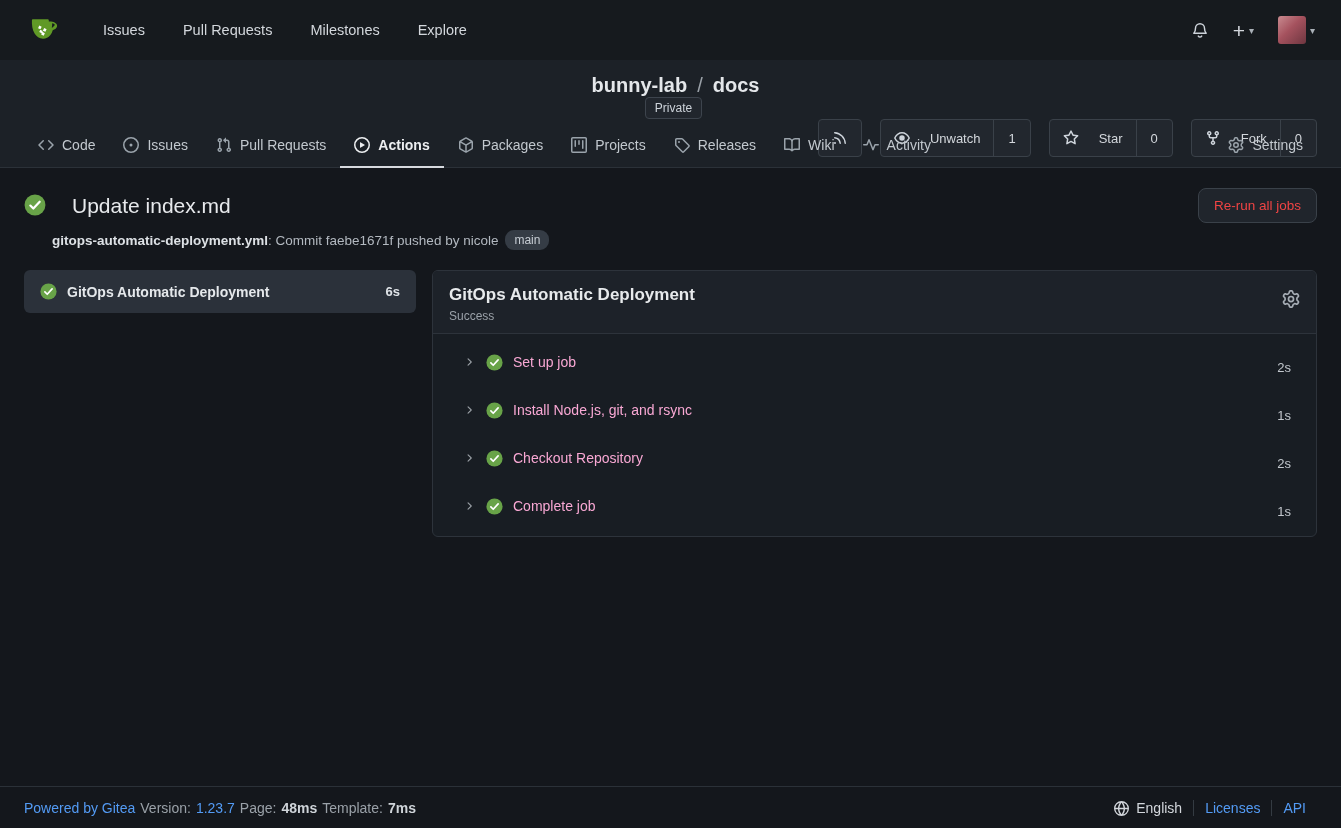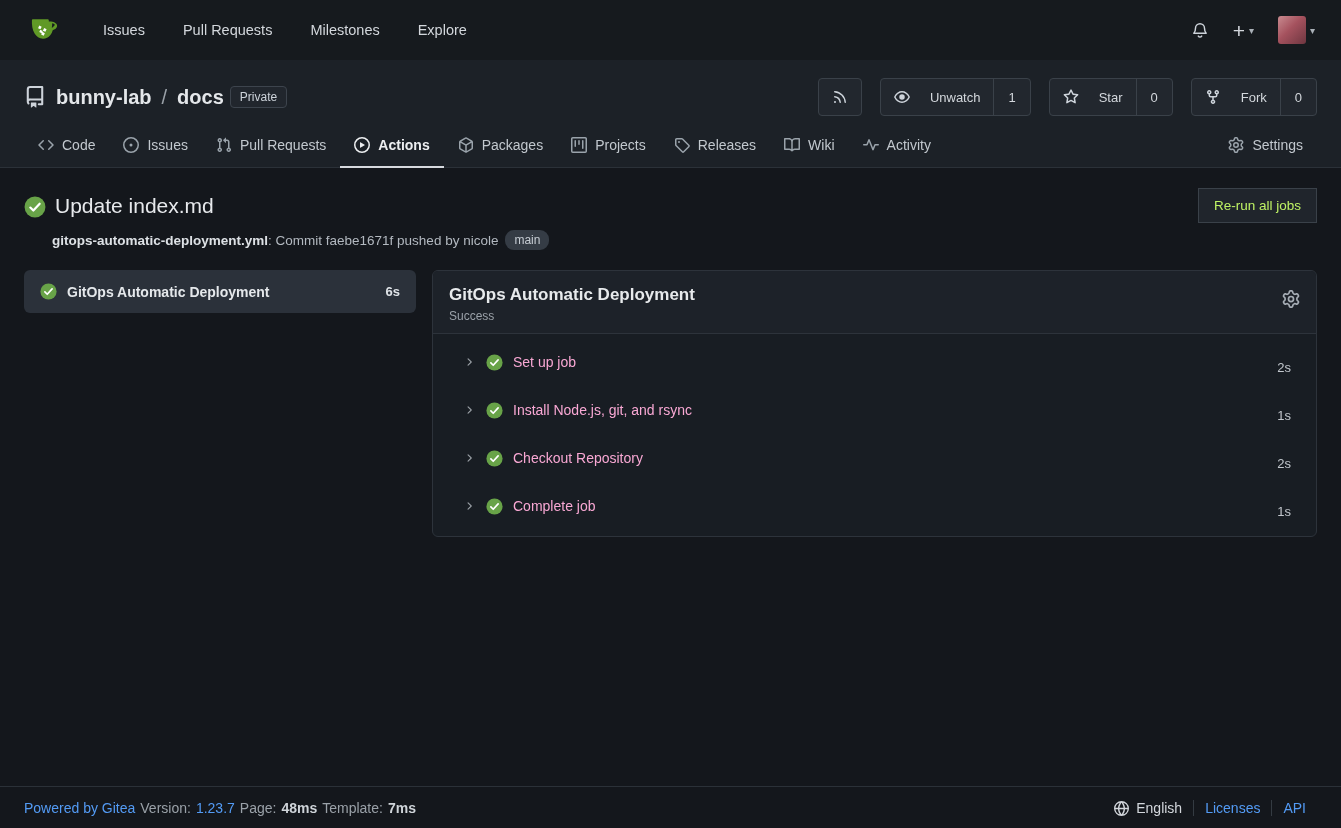--- a/index.html
+++ b/index.html
@@ -20,44 +20,44 @@
   .nav-link { padding: 0 19px; font-size: 14.5px; color: #d3d7dc; cursor: pointer; line-height: 60px; }
   .nav-spacer { flex: 1; }
   .nav-right { display: flex; align-items: center; gap: 24px; }
   .nav-icon-btn { cursor: pointer; color: #ccd2d9; display: flex; align-items: center; gap: 4px; }
   .plus { font-size: 21px; line-height: 1; color: #d3d7dc; }
   .caret { font-size: 10px; color: #aab1b8; }
   .avatar { width: 28px; height: 28px; border-radius: 3px; background: linear-gradient(135deg,#c98b90 0%,#a5525e 45%,#6e3640 100%); }
 
   
   .repo-section { background: #1c2127; padding: 14px 24px 0; flex-shrink: 0; }
-  .repo-row { display: flex; align-items: center; height: 46px; }
+  .repo-row { display: flex; align-items: center; height: 46px; flex-direction: column; }
   .repo-title { display: flex; align-items: center; gap: 10px; font-size: 20px; color: #e4e7ea; }
   .repo-name-part { cursor: pointer; font-weight: 600; }
   .repo-sep { color: #9aa1a8; font-weight: 400; }
   .badge-private { border: 1px solid #3d444d; background: #21262d; border-radius: 4px; padding: 3px 9px; font-size: 12px; color: #cdd3da; margin-left: 6px; }
   .repo-buttons { margin-left: auto; display: flex; gap: 18px; }
   .hbtn { display: flex; align-items: stretch; border: 1px solid #3a4149; border-radius: 4px; background: #22272e; height: 38px; font-size: 13px; color: #d3d7dc; overflow: hidden; }
   .hbtn-main { display: flex; align-items: center; gap: 20px; padding: 0 13px; cursor: pointer; }
   .hbtn-count { display: flex; align-items: center; padding: 0 14px; border-left: 1px solid #3a4149; cursor: pointer; }
   .hbtn .oicon { color: #cdd3da; }
 
   .tabs { display: flex; align-items: center; margin: 4px -24px 0; padding: 0 24px; border-bottom: 1px solid #2b3138; }
   .tab { display: flex; align-items: center; gap: 8px; padding: 13px 14px; font-size: 14px; color: #c2c8ce; border-bottom: 2px solid transparent; margin-bottom: -1px; cursor: pointer; }
   .tab svg { width: 16px; height: 16px; color: #9aa3ab; }
   .tab.active { color: #eceef0; border-bottom-color: #d7dadf; font-weight: 600; }
   .tab.active svg { color: #eceef0; }
   .tab-settings { margin-left: auto; }
 
   
   .content { flex: 1; padding: 20px 24px 0; overflow: hidden; background: #14171c; }
   .run-header { display: flex; align-items: center; }
-  .run-title-wrap { display: flex; align-items: flex-end; gap: 9px; }
+  .run-title-wrap { display: flex; align-items: flex-start; gap: 26px; }
   .run-title { font-size: 21px; color: #e7e9ec; font-weight: 500; }
-  .rerun-btn { margin-left: auto; border: 1px solid #3a4149; background: #20252c; border-radius: 0; padding: 9px 15px; font-size: 13.5px; color: #bef264; cursor: pointer; }
+  .rerun-btn { margin-left: auto; border: 1px solid #3a4149; background: #20252c; border-radius: 8px; padding: 9px 15px; font-size: 13.5px; color: #ef4444; cursor: pointer; }
   .run-sub { margin: 7px 0 20px 28px; font-size: 13.5px; color: #b3b9c0; display: flex; align-items: center; }
   .run-sub .file { font-weight: 700; color: #dde1e5; }
   .badge-main { background: #353c45; border-radius: 9px; padding: 3px 9px; font-size: 12px; color: #c6ccd3; margin-left: 7px; }
 
   .columns { display: flex; gap: 16px; align-items: flex-start; }
   .job-list { width: 392px; flex-shrink: 0; }
   .job-item { display: flex; align-items: center; gap: 10px; background: #2b313a; border-radius: 6px; padding: 13px 16px; cursor: pointer; }
   .job-item .jlabel { font-weight: 700; font-size: 14px; color: #e5e8eb; flex: 1; }
   .job-item .jdur { font-weight: 700; font-size: 13px; color: #e0e4e8; }
 

